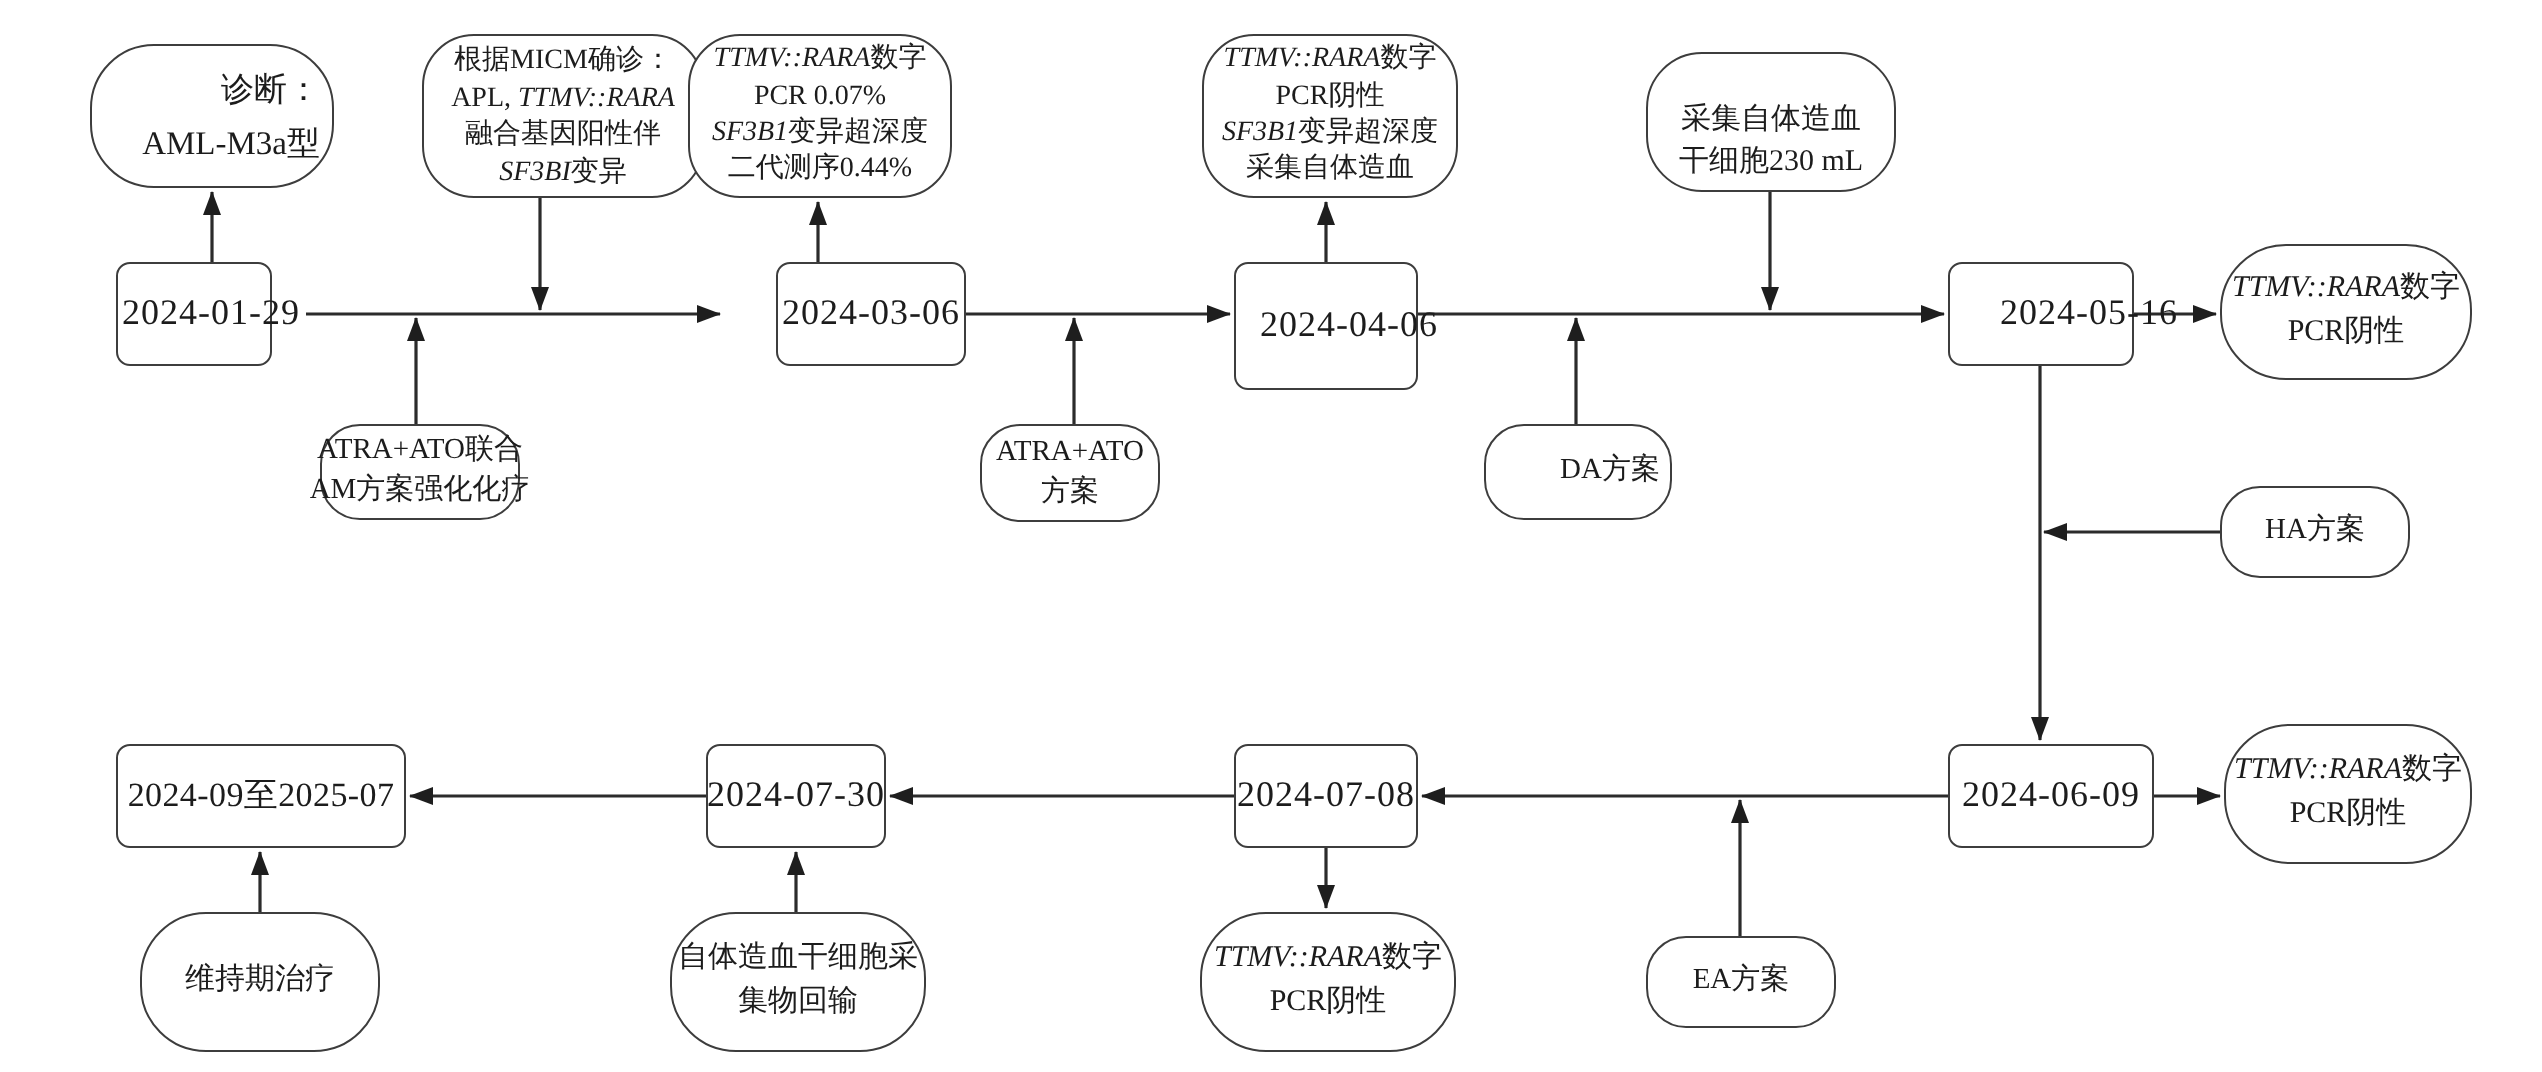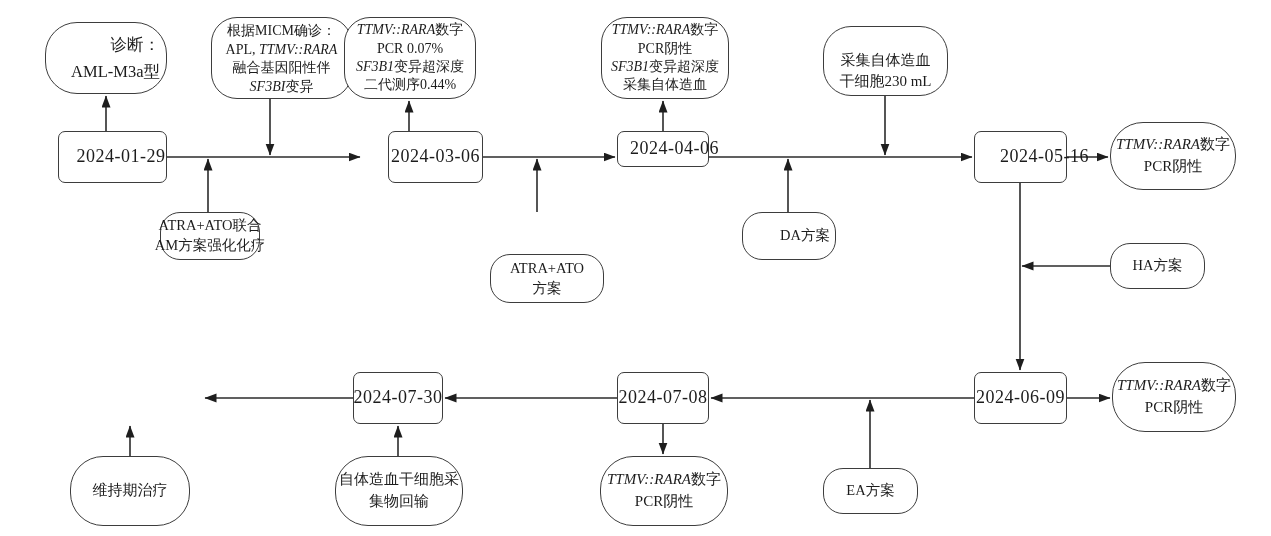--- a/index.html
+++ b/index.html
@@ -93,34 +93,35 @@
 
       <line x1="1110" y1="266" x2="1022" y2="266" marker-end="url(#ah)"></line>
 
       <line x1="663" y1="424" x2="663" y2="454" marker-end="url(#ah)"></line>
       <line x1="870" y1="468" x2="870" y2="400" marker-end="url(#ah)"></line>
       <line x1="398" y1="456" x2="398" y2="426" marker-end="url(#ah)"></line>
       <line x1="130" y1="456" x2="130" y2="426" marker-end="url(#ah)"></line>
     </g>
   </svg>
 
-  <div class="node datebox" style="left:58px; top:131px; width:109px; height:52px;padding-left:17px;">2024-01-29</div>
+  <div class="node datebox" style="left:58px; top:131px; width:78px; height:52px;padding-left:17px;">2024-01-29</div>
 
   <div class="node datebox" style="left:362px; top:131px; width:95px; height:52px;margin-left:26px;">2024-03-06</div>
 
-  <div class="node datebox" style="left:617px; top:131px; width:92px; height:36px;padding-left:23px;">2024-04-06</div>
+  <div class="node datebox" style="left:617px; top:131px; width:92px; height:64px;padding-left:23px;">2024-04-06</div>
 
   <div class="node datebox" style="left:974px; top:131px; width:93px; height:52px;padding-left:48px;">2024-05-16</div>
 
-  <div class="node datebox" style="left:974px; top:372px; width:93px; height:52px;">2024-06-09</div>
+  <div class="node datebox" style="left:974px; top:372px; width:103px; height:52px;">2024-06-09</div>
 
   <div class="node datebox" style="left:617px; top:372px; width:92px; height:52px;">2024-07-08</div>
 
   <div class="node datebox" style="left:353px; top:372px; width:90px; height:52px;">2024-07-30</div>
 
+  <div class="node datebox wide" style="left:58px; top:372px; width:145px; height:52px;">2024-09至2025-07</div>
 
   <div class="node stadium big" style="left:45px; top:22px; width:122px; height:72px;">
     <div class="ln">诊断：</div>
     <div class="ln">AML-M3a型</div>
   </div>
 
   <div class="node stadium" style="left:211px; top:17px; width:141px; height:82px;justify-content:flex-end;">
     <div class="ln">根据MICM确诊：</div>
     <div class="ln"><span>APL, </span><span class="it">TTMV::RARA</span></div>
     <div class="ln">融合基因阳性伴</div>
@@ -149,21 +150,21 @@
   <div class="node stadium round-end" style="left:1110px; top:122px; width:126px; height:68px;">
     <div class="ln"><span class="it">TTMV::RARA</span><span>数字</span></div>
     <div class="ln">PCR阴性</div>
   </div>
 
   <div class="node pill" style="left:160px; top:212px; width:100px; height:48px;justify-content:center;">
     <div class="ln">ATRA+ATO联合</div>
     <div class="ln">AM方案强化化疗</div>
   </div>
 
-  <div class="node pill" style="left:490px; top:212px; width:114px; height:49px;margin-top:42px;">
+  <div class="node pill" style="left:490px; top:212px; width:90px; height:49px;">
     <div class="ln">ATRA+ATO</div>
     <div class="ln">方案</div>
   </div>
 
   <div class="node pill" style="left:742px; top:212px; width:94px; height:48px;padding-left:36px;">
     <div class="ln">DA方案</div>
   </div>
 
   <div class="node pill" style="left:1110px; top:243px; width:95px; height:46px;">
     <div class="ln">HA方案</div>

